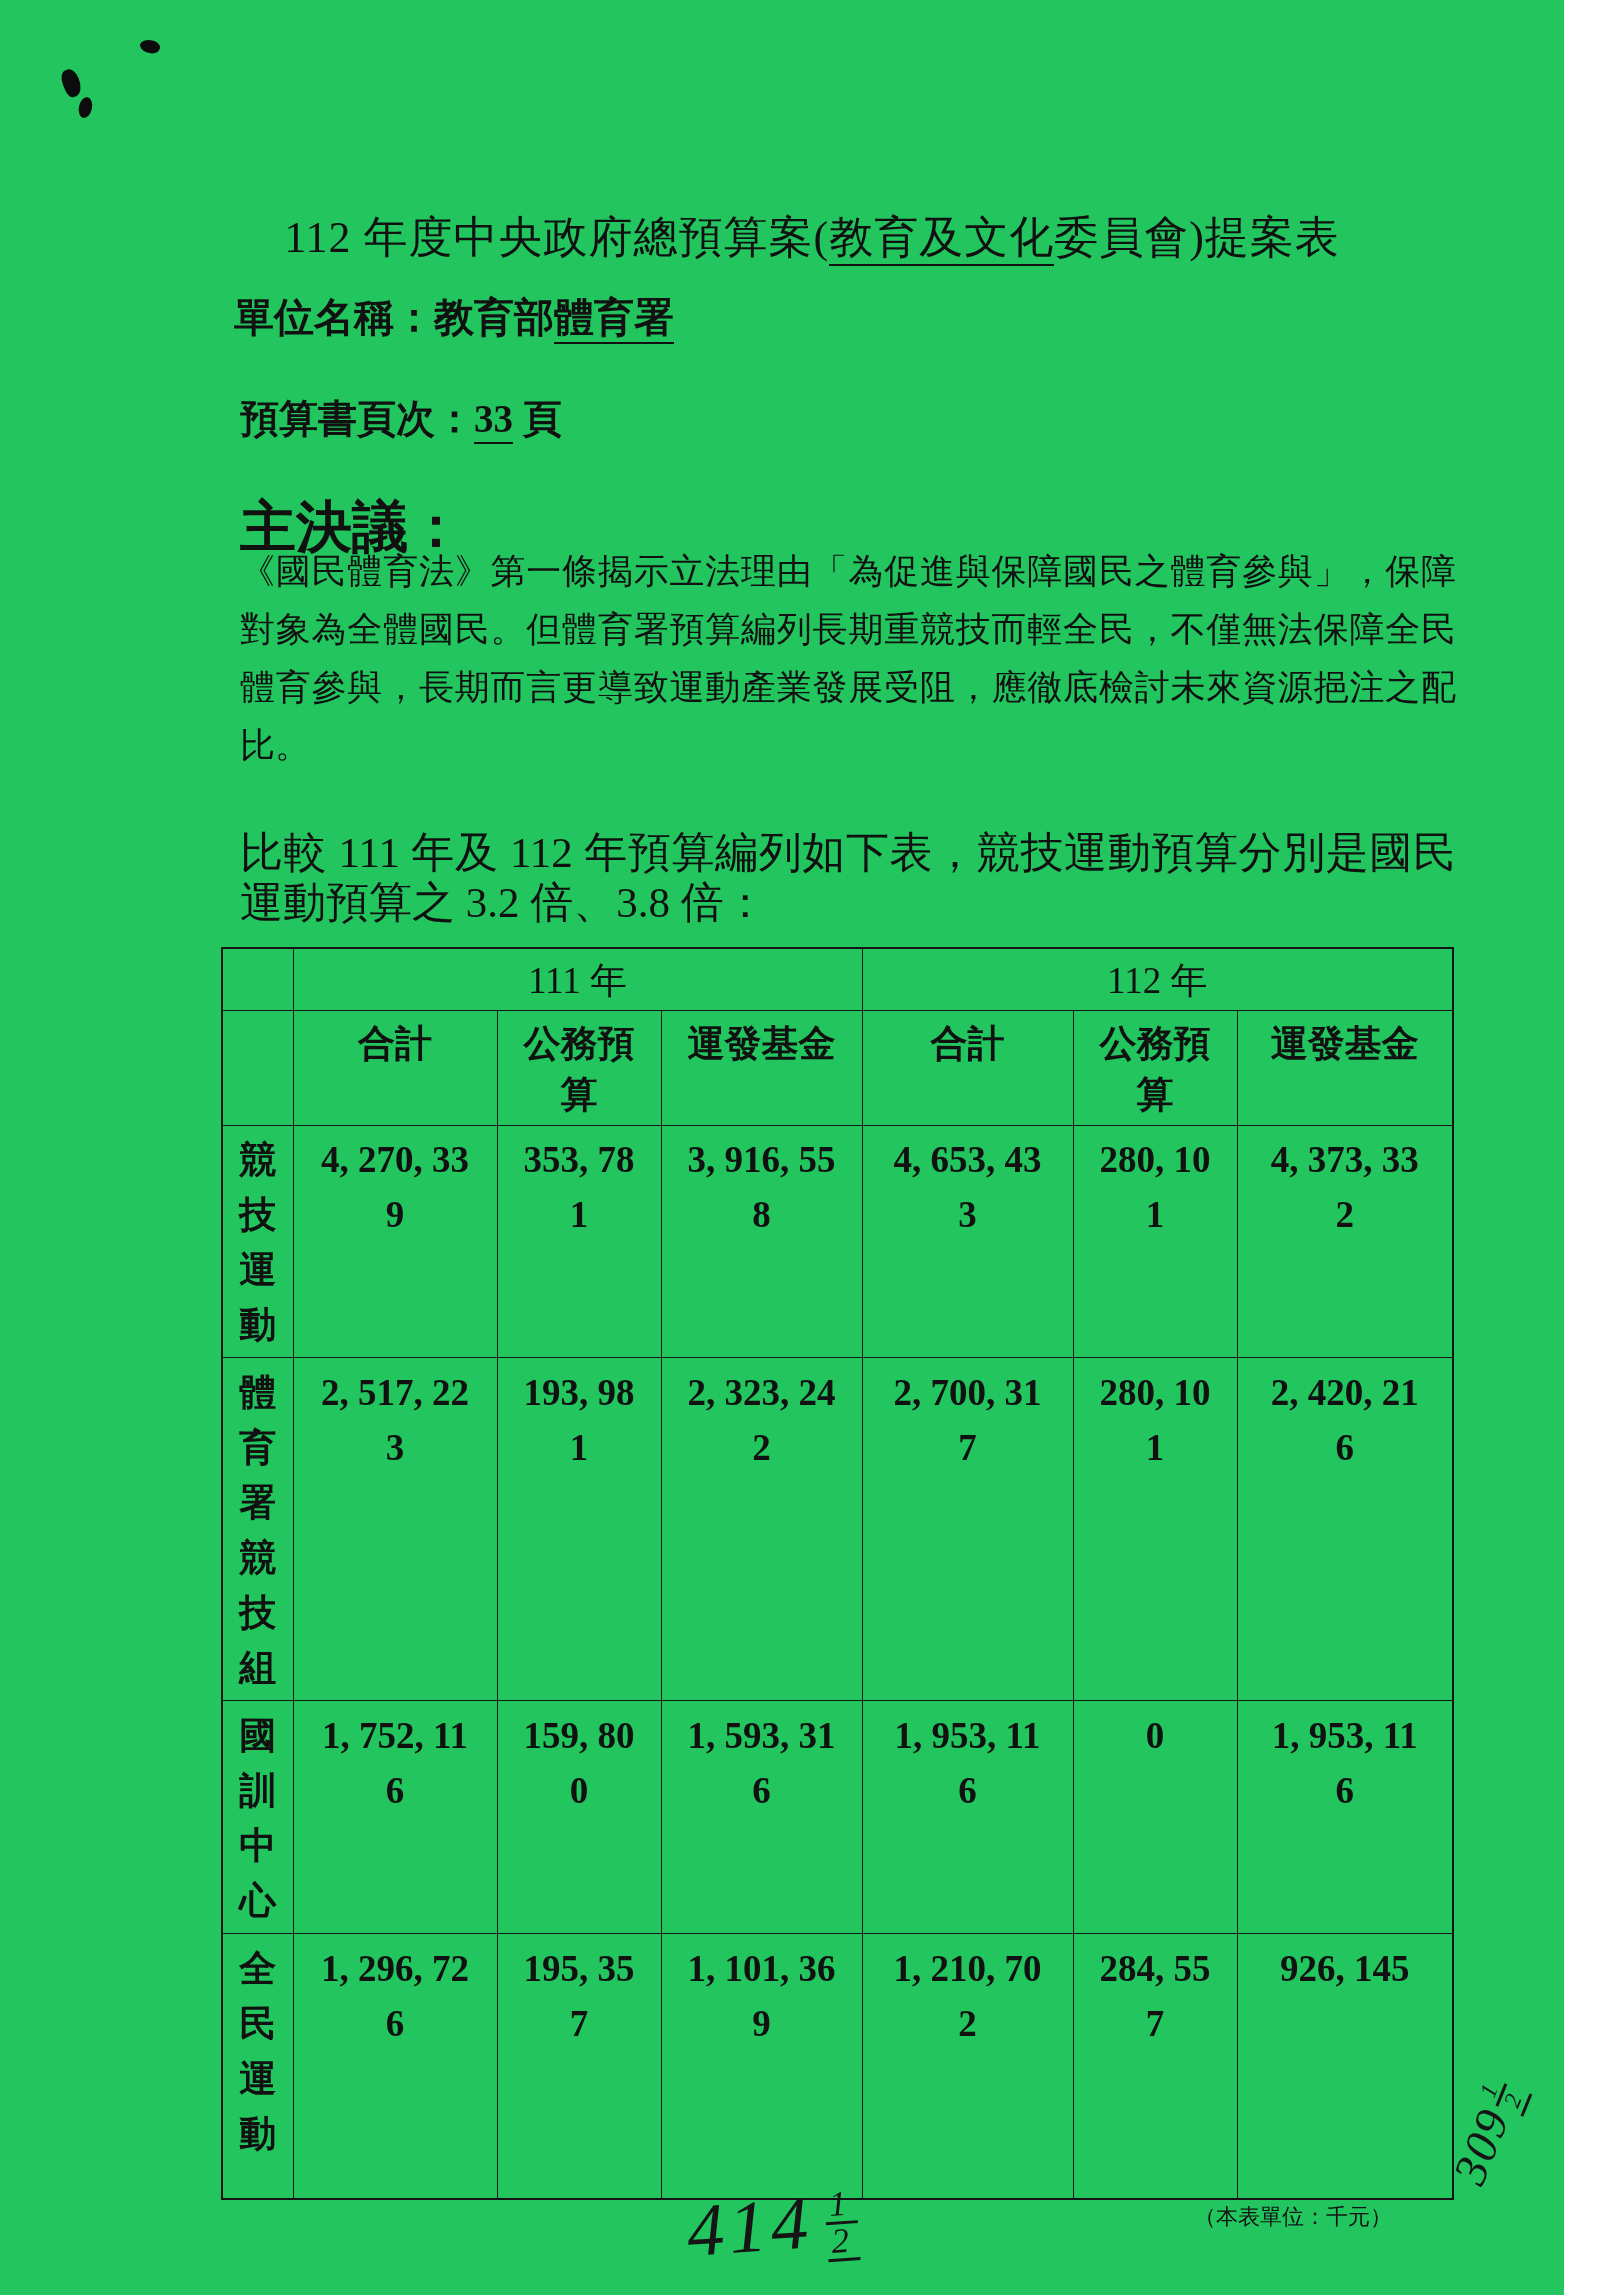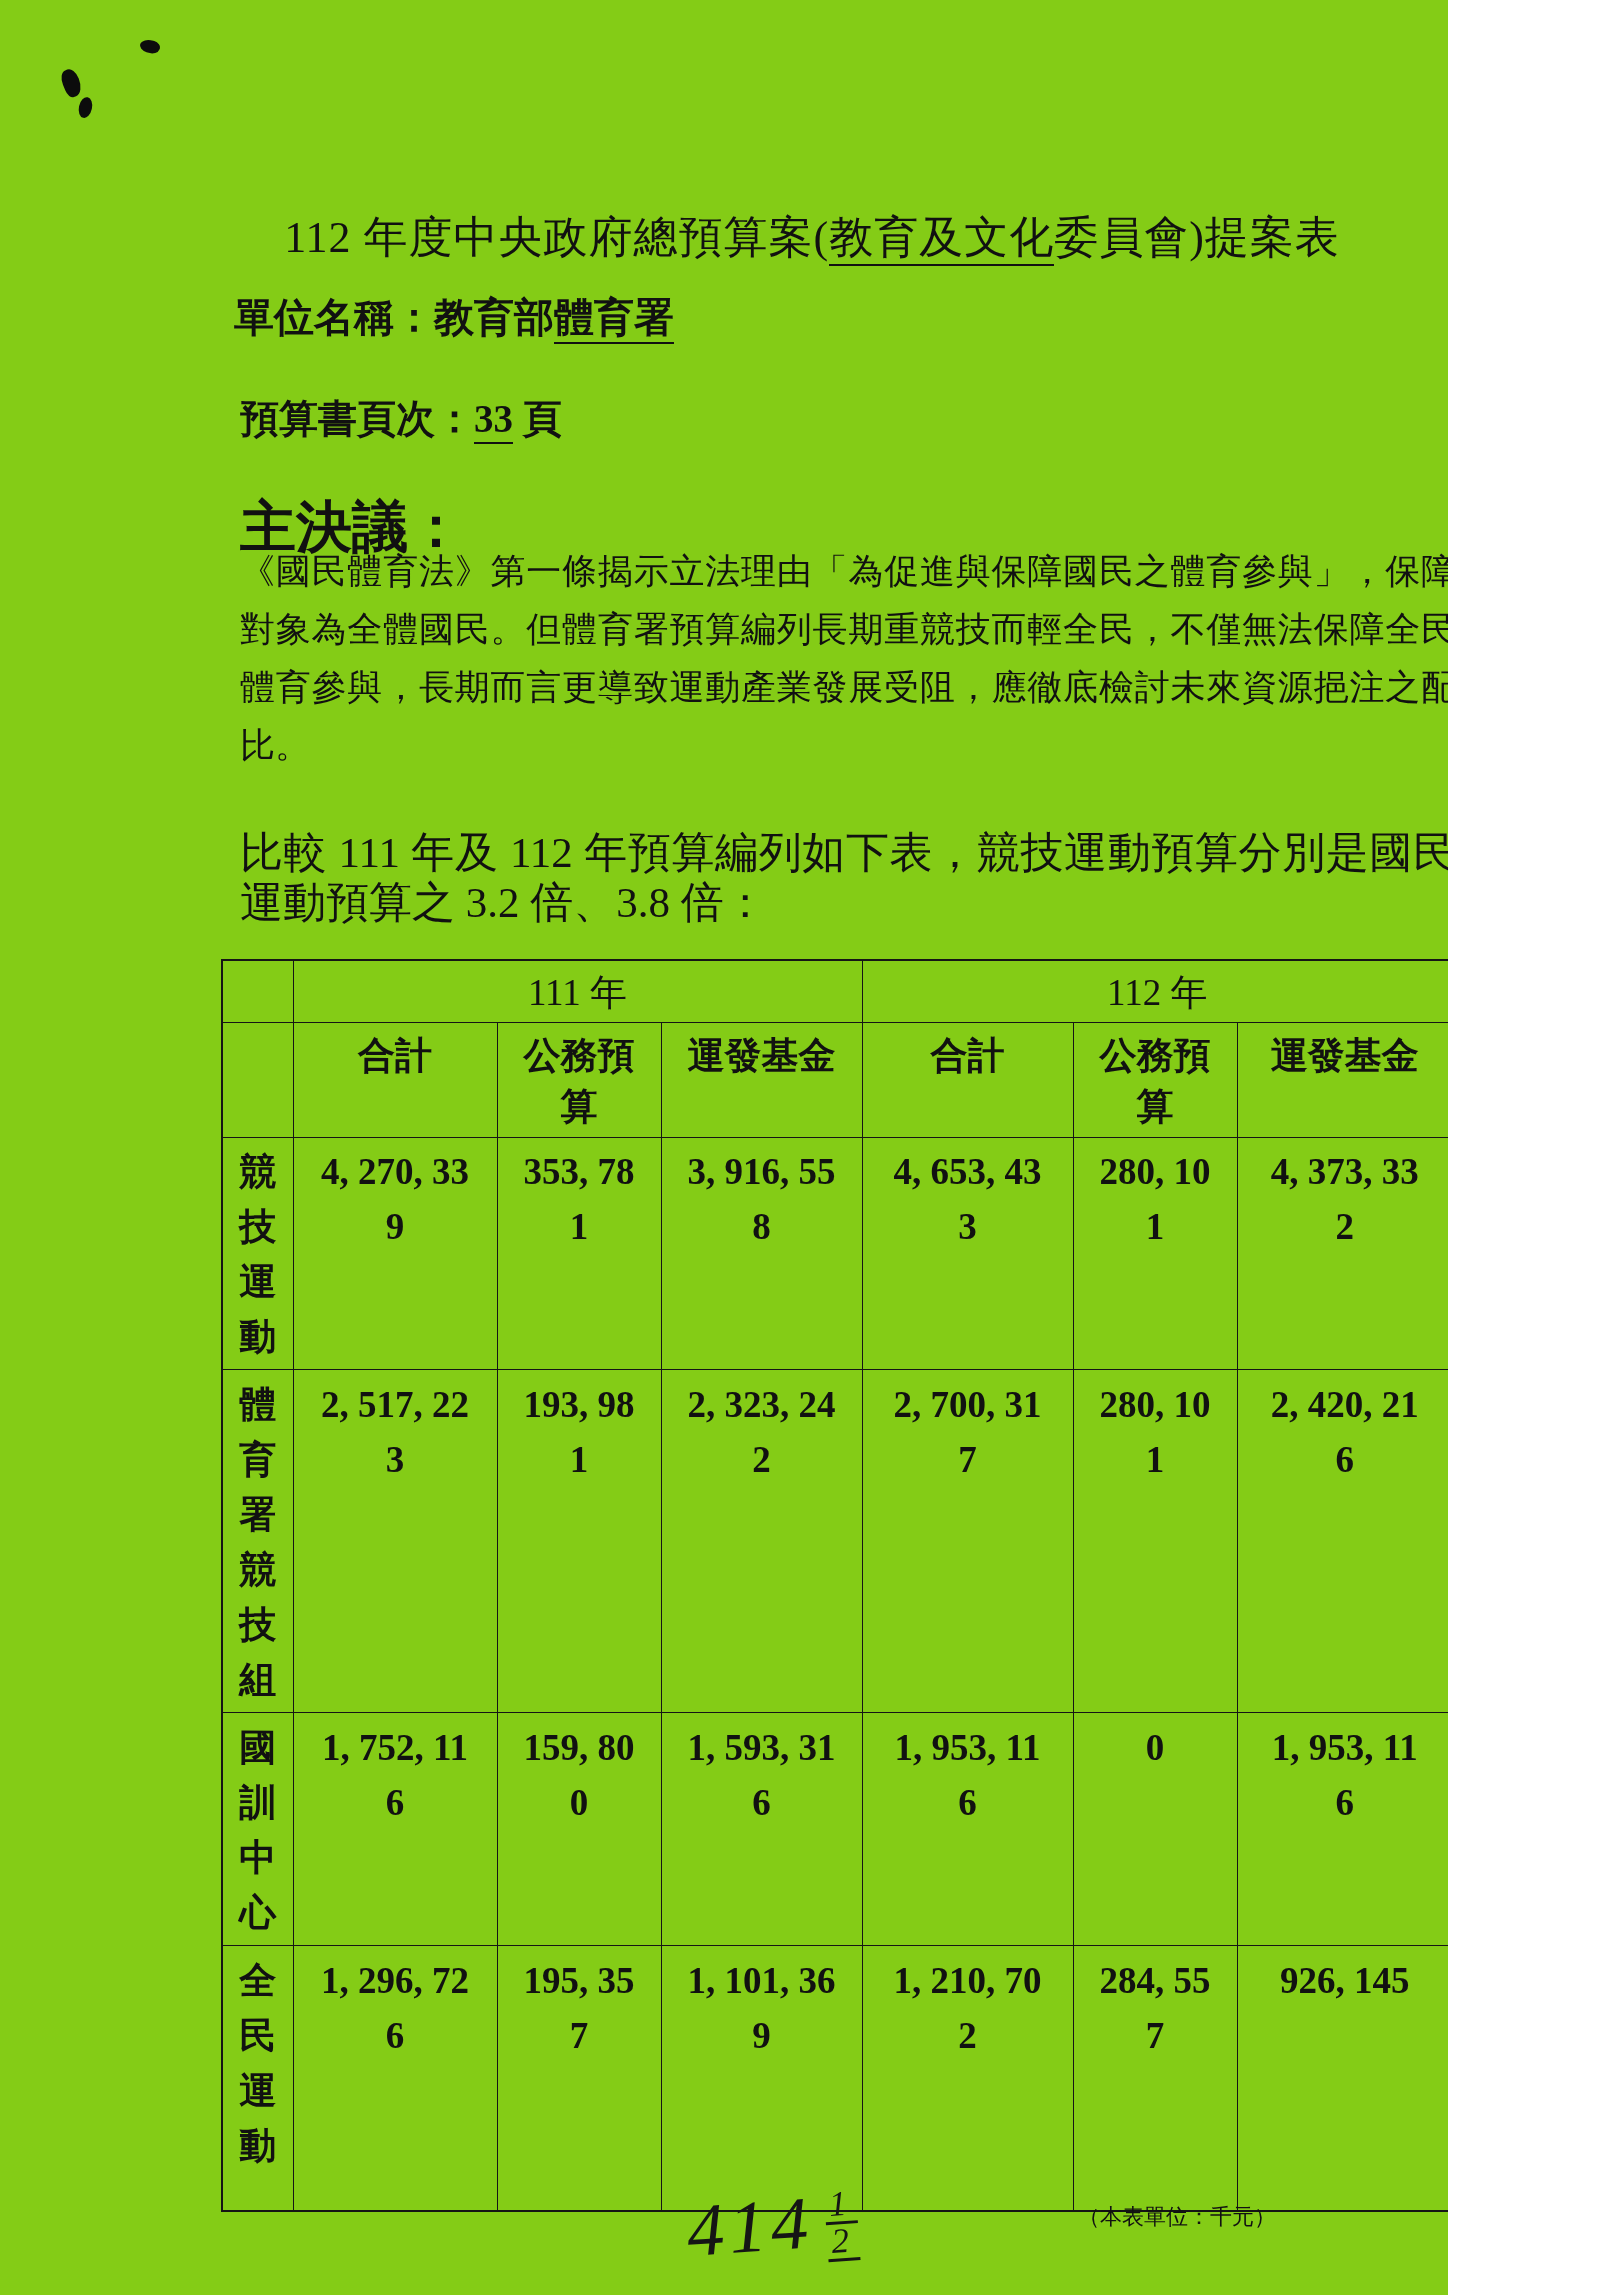--- a/index.html
+++ b/index.html
@@ -1,17 +1,17 @@
 <!DOCTYPE html>
 <html style="font-size:7.8px"><head>
 <meta charset="utf-8">
 <style>
   html,body{margin:0;padding:0;background:#ffffff;}
   .page{
-    position:relative;width:1448px;height:2295px;background:#84cc16;
+    position:relative;width:1564px;height:2295px;background:#22c55e;
     font-family:"Liberation Serif","DejaVu Serif",serif;color:#111;
     overflow:hidden;
   }
   
   .ink{position:absolute;background:#0c0c0c;}
   .ink1{left:140px;top:40px;width:19.6px;height:12.8px;border-radius:60% 40% 55% 45%;transform:rotate(18deg);}
   .ink2{left:63px;top:69px;width:16.7px;height:28.4px;border-radius:50% 50% 62% 38%;transform:rotate(-22deg);}
   .ink3{left:79px;top:97px;width:12.8px;height:20.6px;border-radius:50%;transform:rotate(12deg);}
 
   .title{
@@ -24,21 +24,21 @@
   .res-heading{position:absolute;top:490px;left:240px;font-size:56px;font-weight:bold;}
   .res-body{
     position:absolute;top:543px;left:240px;width:1216px;
     font-size:35px;line-height:58px;text-align:justify;margin:0;
   }
   .cmp{
     position:absolute;top:828px;left:240px;width:1216px;
     font-size:43px;line-height:50px;text-align:justify;margin:0;
   }
 
-  .tbl-wrap{position:absolute;top:947px;left:221px;margin-top:12px;}
+  .tbl-wrap{position:absolute;top:947px;left:221px;}
   table.budget{
     border-collapse:collapse;table-layout:fixed;width:1231px;
     font-size:37px;border:2px solid #151515;
   }
   table.budget th,table.budget td{
     border:1.5px solid #151515;vertical-align:top;padding:6.9px 2.9px 4.9px;
     font-weight:normal;text-align:center;
   }
   th.year-th{line-height:49px;padding:2.9px 0;}
   .wrapbox,.numbox,.labelbox{

